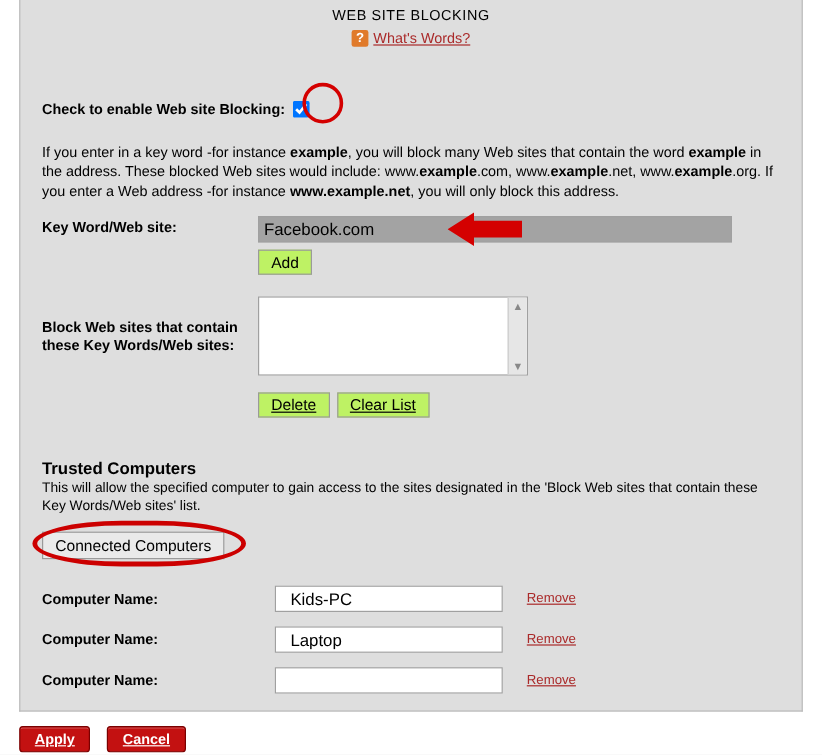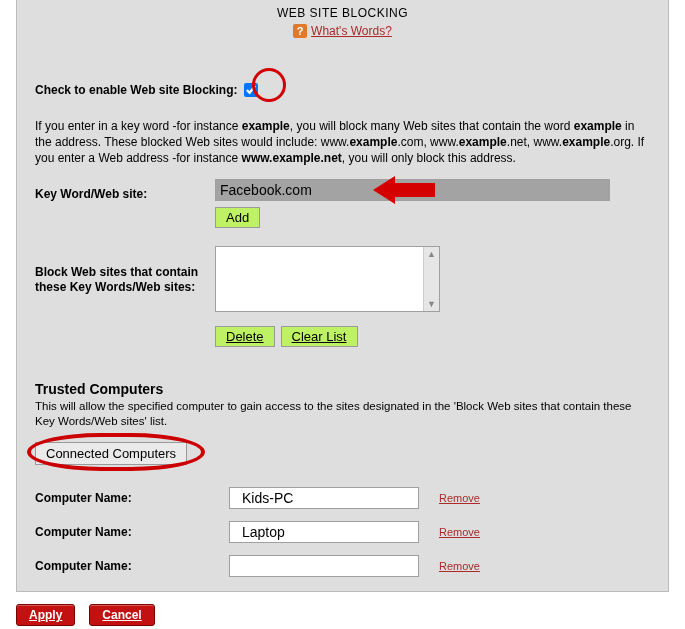--- a/index.html
+++ b/index.html
@@ -71,21 +71,21 @@
     margin-top: 18px;
     color: #000;
     line-height: 1.35;
   }
   .desc b { font-weight: bold; }
   .form-row {
     display: flex;
     align-items: flex-start;
     margin-top: 12px;
   }
-  .form-row.ac { align-items: flex-end; }
+  .form-row.ac { align-items: flex-start; }
   .lbl {
     width: 180px;
     font-weight: bold;
     padding-top: 2px;
   }
   .ctrl { flex: 1; }
   input[type=text].wide {
     width: 395px;
     height: 22px;
     font-size: 14px;

